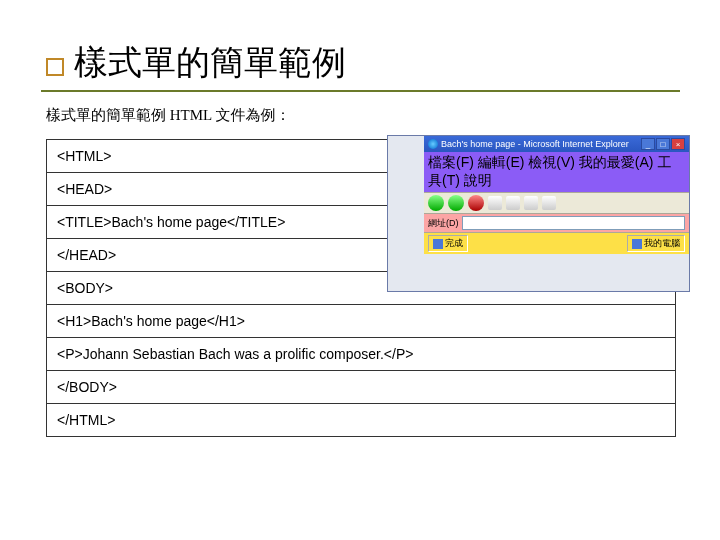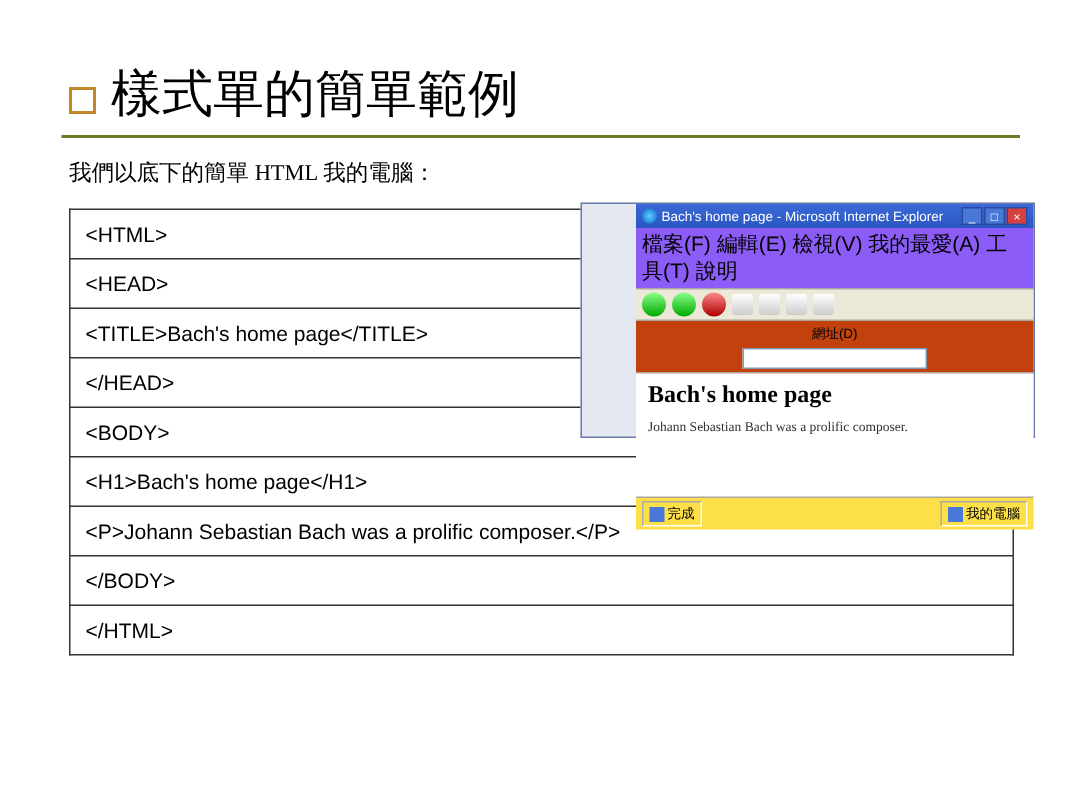--- a/index.html
+++ b/index.html
@@ -81,40 +81,40 @@
 .tb-left { display:flex; align-items:center; gap:3px;}
 .ie-icon { width:10px;height:10px;background:radial-gradient(circle,#6cf,#06c);border-radius:50%;}
 .win-btns { display:flex; gap:1px;}
 .win-btns span{width:12px;height:10px;background:#4a78d8;border:1px solid #2a4aa0;display:inline-flex;align-items:center;justify-content:center;font-size:8px;}
 .win-btns .close{background:#d84040;}
 .menubar{background:#8b5cf6;border-bottom:1px solid #aca899;padding:2px 4px;color:#000;font-size:14px;}
 .toolbar{background:#ece9d8;border-bottom:1px solid #aca899;padding:2px 4px;display:flex;gap:4px;align-items:center;}
 .tbtn{width:16px;height:16px;border-radius:50%;background:linear-gradient(#8f8,#0a0);display:inline-block;}
 .tbtn.b{background:linear-gradient(#f88,#a00);}
 .tbtn.c{background:linear-gradient(#fff,#ccc);width:14px;height:14px;border-radius:2px;}
-.addrbar{background:#c2410c;border-bottom:1px solid #aca899;padding:2px 4px;display:flex;align-items:center;gap:3px;flex-direction:column;}
+.addrbar{background:#fca5a5;border-bottom:1px solid #aca899;padding:2px 4px;display:flex;align-items:center;gap:3px;}
 .addrbar input{flex:1;font-size:9px;border:1px solid #7f9db9;padding:1px 2px;background:#fff;}
 .content{background:#fff;padding:6px 8px;height:70px;border-bottom:1px solid #aca899;}
 .content h2{font-family:"Times New Roman",serif;font-size:16px;margin:0 0 6px 0;font-weight:bold;}
 .content p{font-family:"Times New Roman",serif;font-size:9px;margin:0;color:#333;}
 .statusbar{background:#fde047;padding:2px 4px;display:flex;justify-content:space-between;align-items:center;font-size:9px;}
 .status-seg{border:1px inset #fff;padding:1px 4px;display:flex;align-items:center;gap:2px;}
 .sicon{width:10px;height:10px;background:#4a78d8;display:inline-block;}
 </style>
 </head>
 <body>
 
 <div class="slide">
   <div class="title-row">
     <div class="accent-box"></div>
     <h1 class="slide-title">樣式單的簡單範例</h1>
   </div>
   <div class="underline"></div>
 
-  <div class="intro">我們以底下的簡單 HTML 我的電腦：</div>
+  <div class="intro">樣式單的簡單範例 HTML 文件為例：</div>
 
   <table class="code-table">
     <tbody>
         <tr>
           <td>&lt;HTML&gt;</td>
         </tr>
     <tr>
           <td>&lt;HEAD&gt;</td>
         </tr>
     <tr>
@@ -161,24 +161,20 @@
     <span class="tbtn b"></span>
     <span class="tbtn c"></span>
     <span class="tbtn c"></span>
     <span class="tbtn c"></span>
     <span class="tbtn c"></span>
   </div>
   <div class="addrbar">
     <span>網址(D)</span>
     <input type="text" style="">
   </div>
-  <div class="content">
-    <h2>Bach's home page</h2>
-    <p>Johann Sebastian Bach was a prolific composer.</p>
-  </div>
   <div class="statusbar">
     <div class="status-seg">
       <span class="sicon"></span>
       <span>完成</span>
     </div>
     <div class="status-seg">
       <span class="sicon"></span>
       <span>我的電腦</span>
     </div>
   </div>

